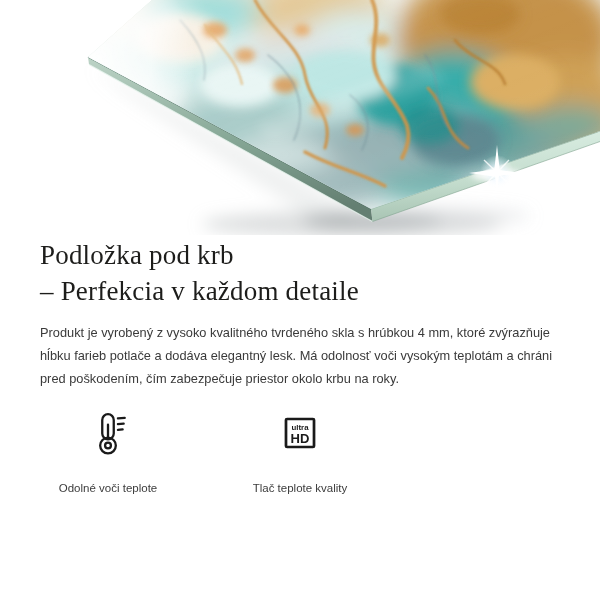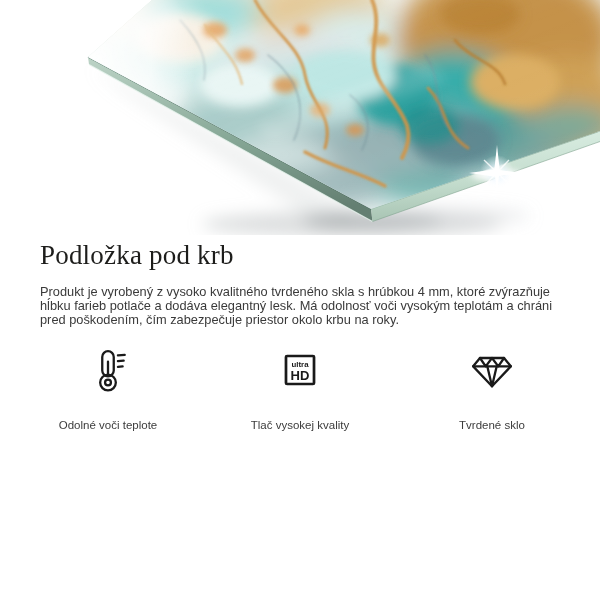--- a/index.html
+++ b/index.html
@@ -9,21 +9,21 @@
   }
   .hero{position:relative;width:600px;height:235px;}
   .hero svg{display:block;}
   .content{padding:0 40px;}
   .title{
     font-family:"Liberation Serif",serif;font-weight:400;
     font-size:27px;line-height:36px;color:#1d1d1b;margin:2px 0 12px;letter-spacing:.2px;
   }
   .title span{display:block;}
   .desc{
-    font-size:12.8px;line-height:14px;color:#3a3a3a;margin:10px 0 0;max-width:528px;
+    font-size:12.8px;line-height:23px;color:#3a3a3a;margin:10px 0 0;max-width:528px;
   }
   .features{
     display:grid;grid-template-columns:repeat(3,1fr);row-gap:18px;
     margin-top:16px;padding:0 12px;
   }
   .feature{display:flex;flex-direction:column;align-items:center;}
   .feature .icon{height:50px;display:flex;align-items:flex-end;justify-content:flex-start;}
   .feature .label{margin-top:26px;font-size:11.5px;color:#3c3c3c;white-space:nowrap;}
   .fi{stroke:#1a1a1a;fill:none;stroke-width:2.2;stroke-linecap:round;stroke-linejoin:round;}
 </style>
@@ -173,20 +173,21 @@
       <polygon points="0,-27 2.6,-3 0,23 -2.6,-3" fill="#ffffff"></polygon>
       <polygon points="-28,1 -3,-2.4 26,1 -3,4.4" fill="#ffffff"></polygon>
       <circle r="3" fill="#ffffff"></circle>
     </g>
   </svg>
 </div>
 
 <div class="content">
   <h1 class="title">
     <span>Podložka pod krb</span>
+    <span>– Perfekcia v každom detaile</span>
   </h1>
   <p class="desc">Produkt je vyrobený z vysoko kvalitného tvrdeného skla s hrúbkou 4 mm, ktoré zvýrazňuje hĺbku farieb potlače a dodáva elegantný lesk. Má odolnosť voči vysokým teplotám a chráni pred poškodením, čím zabezpečuje priestor okolo krbu na roky.</p>
 </div>
 
 <div class="features">
 
   <div class="feature">
     <span class="icon">
       <svg width="46" height="46" viewBox="0 0 44 44" class="fi">
         <rect x="16.5" y="4" width="11" height="24" rx="5.5"></rect>
@@ -202,32 +203,20 @@
   </div>
 
   <div class="feature">
     <span class="icon">
       <svg width="46" height="46" viewBox="0 0 44 44">
         <rect x="8.6" y="8.6" width="26.8" height="26.8" rx="1" fill="none" stroke="#1a1a1a" stroke-width="2.6"></rect>
         <text x="22" y="19.5" text-anchor="middle" font-family="Liberation Sans, sans-serif" font-size="7.5" font-weight="700" fill="#1a1a1a">ultra</text>
         <text x="22" y="31.5" text-anchor="middle" font-family="Liberation Sans, sans-serif" font-size="12.5" font-weight="800" fill="#1a1a1a">HD</text>
       </svg>
     </span>
-    <span class="label">Tlač vysokej kvality</span>
+    <span class="label">Tlač teplote kvality</span>
   </div>
 
 
-  <div class="feature">
-    <span class="icon">
-      <svg width="46" height="46" viewBox="0 0 44 44" class="fi" stroke-width="2">
-        <path d="M10.5 10.5 L33.5 10.5 L40 18.5 L22 37.5 L4 18.5 Z"></path>
-        <line x1="4" y1="18.5" x2="40" y2="18.5"></line>
-        <path d="M10.5 10.5 L16 18.5 L22 10.5 L28 18.5 L33.5 10.5"></path>
-        <line x1="17.5" y1="18.5" x2="22" y2="37.5"></line>
-        <line x1="26.5" y1="18.5" x2="22" y2="37.5"></line>
-      </svg>
-    </span>
-    <span class="label">Tvrdené sklo</span>
-  </div>
 
 
 
 </div>
 
 </body></html>

